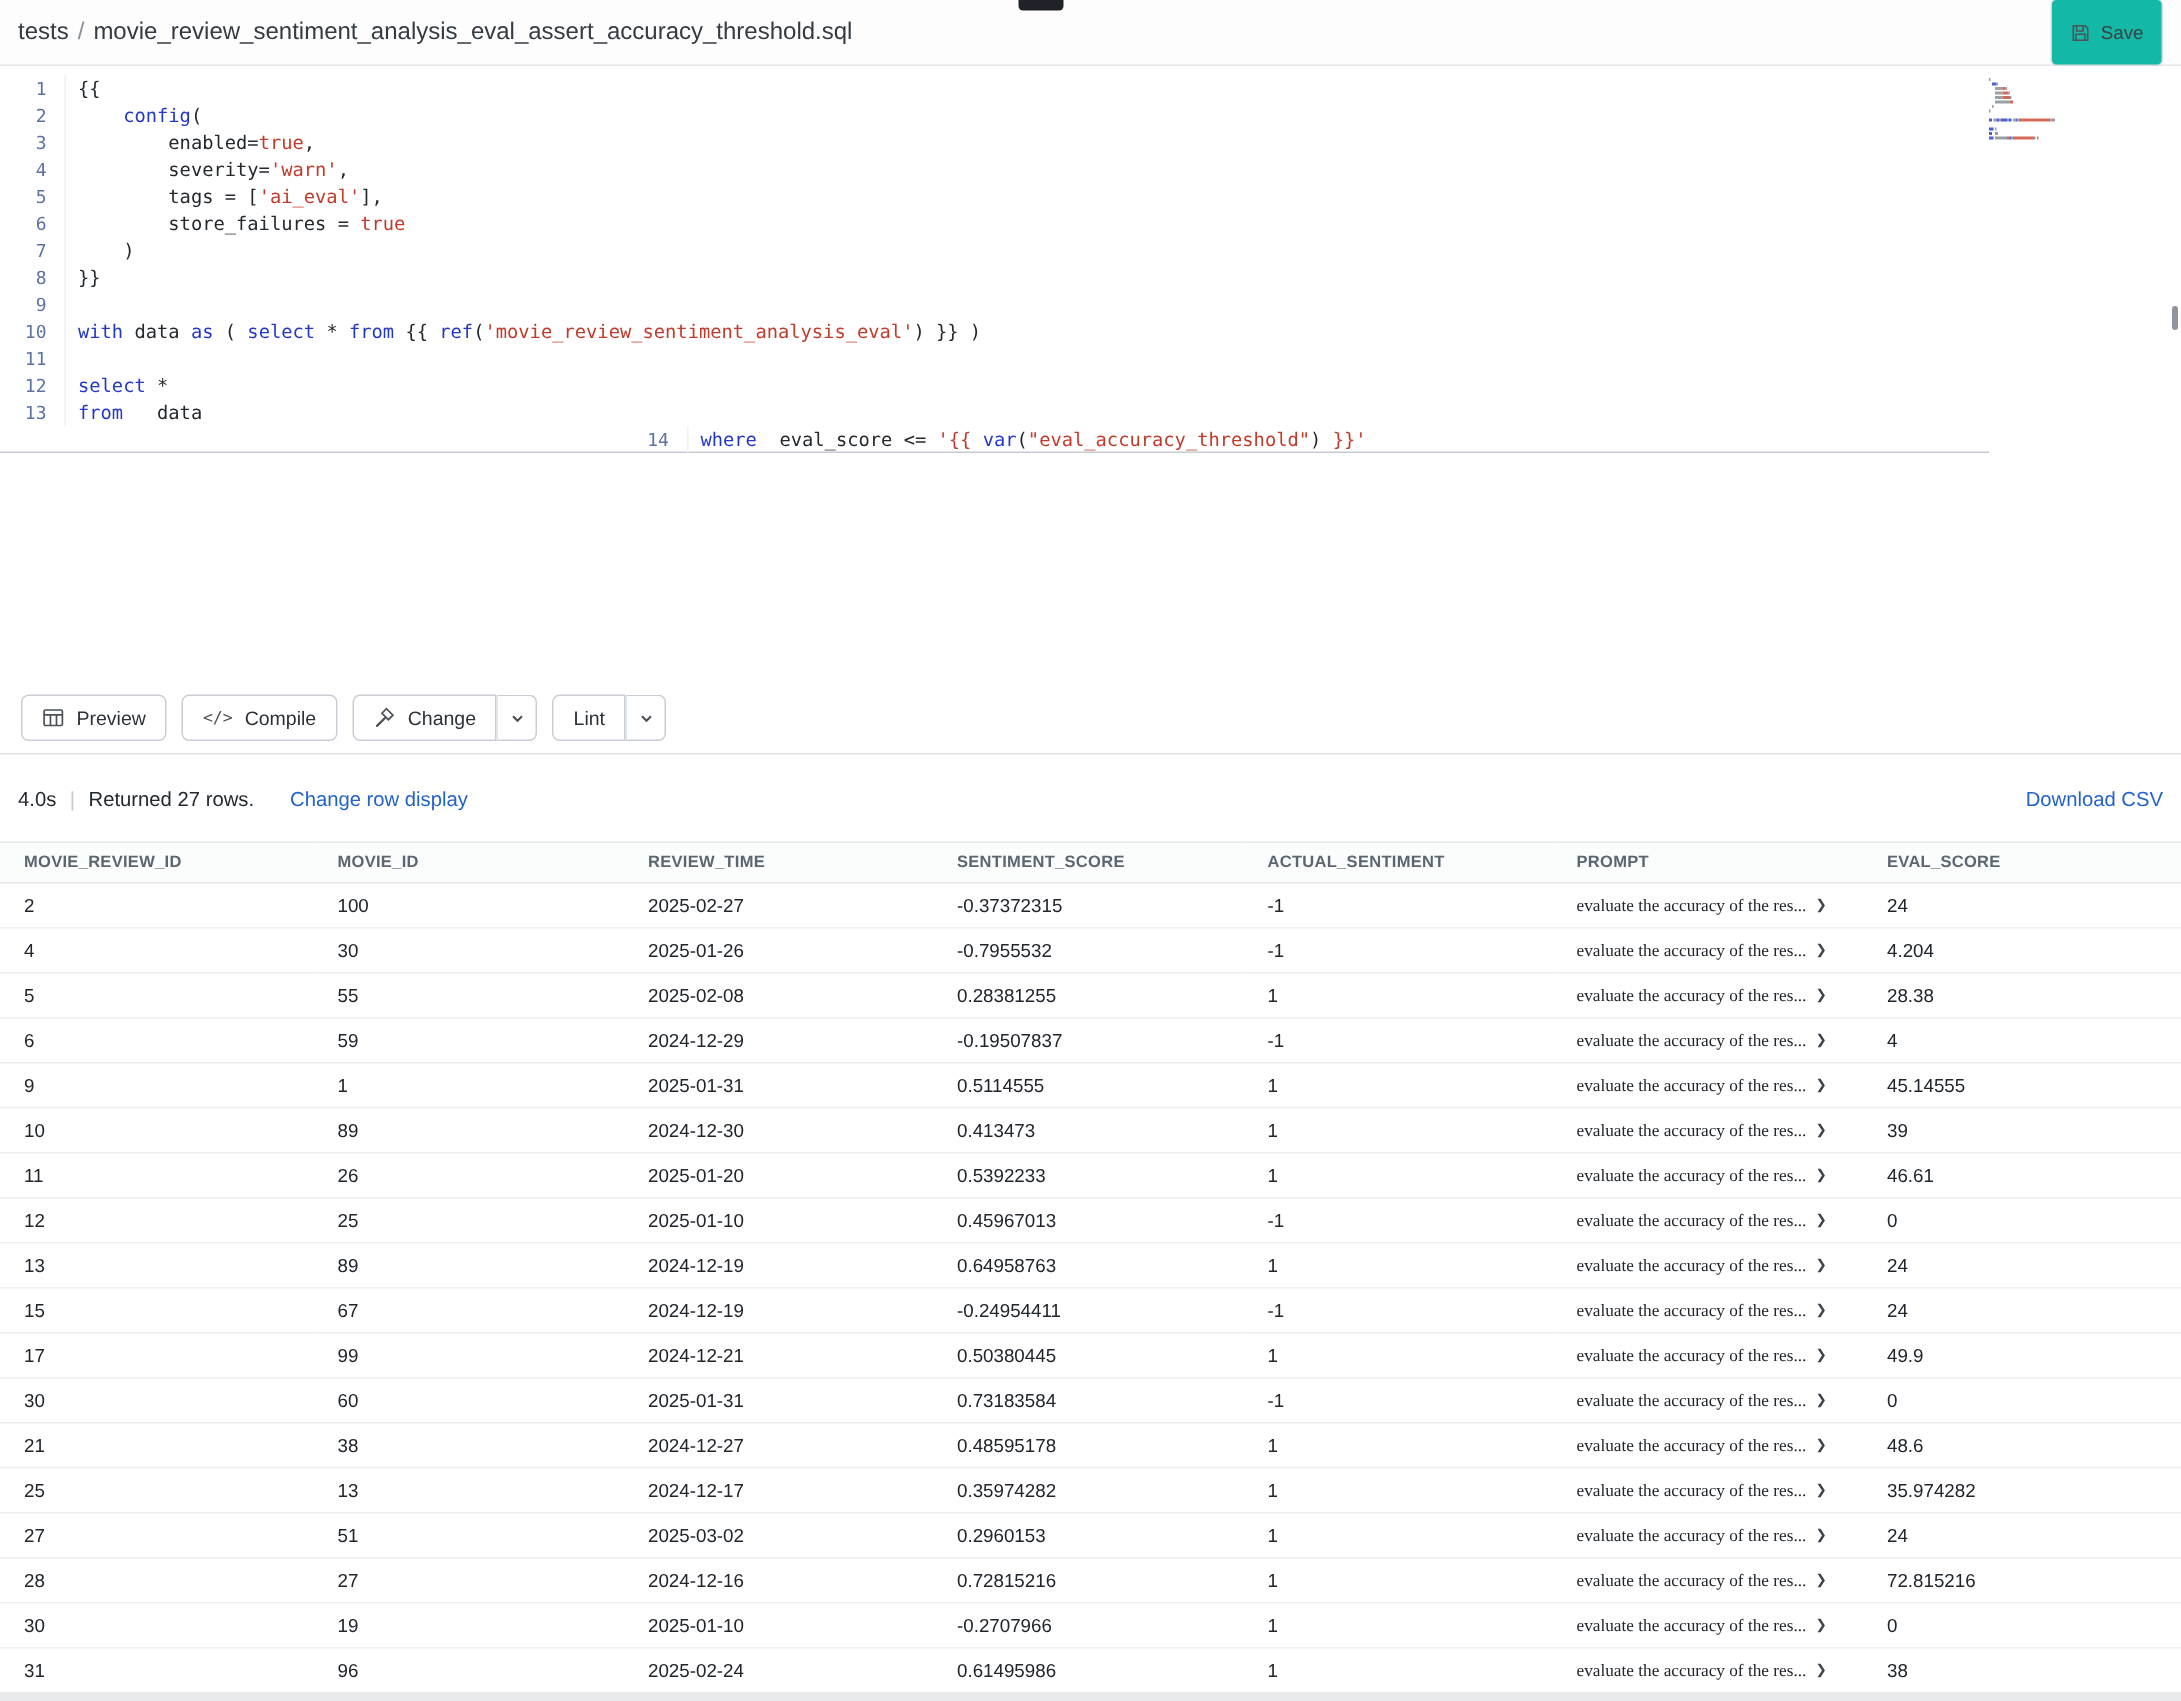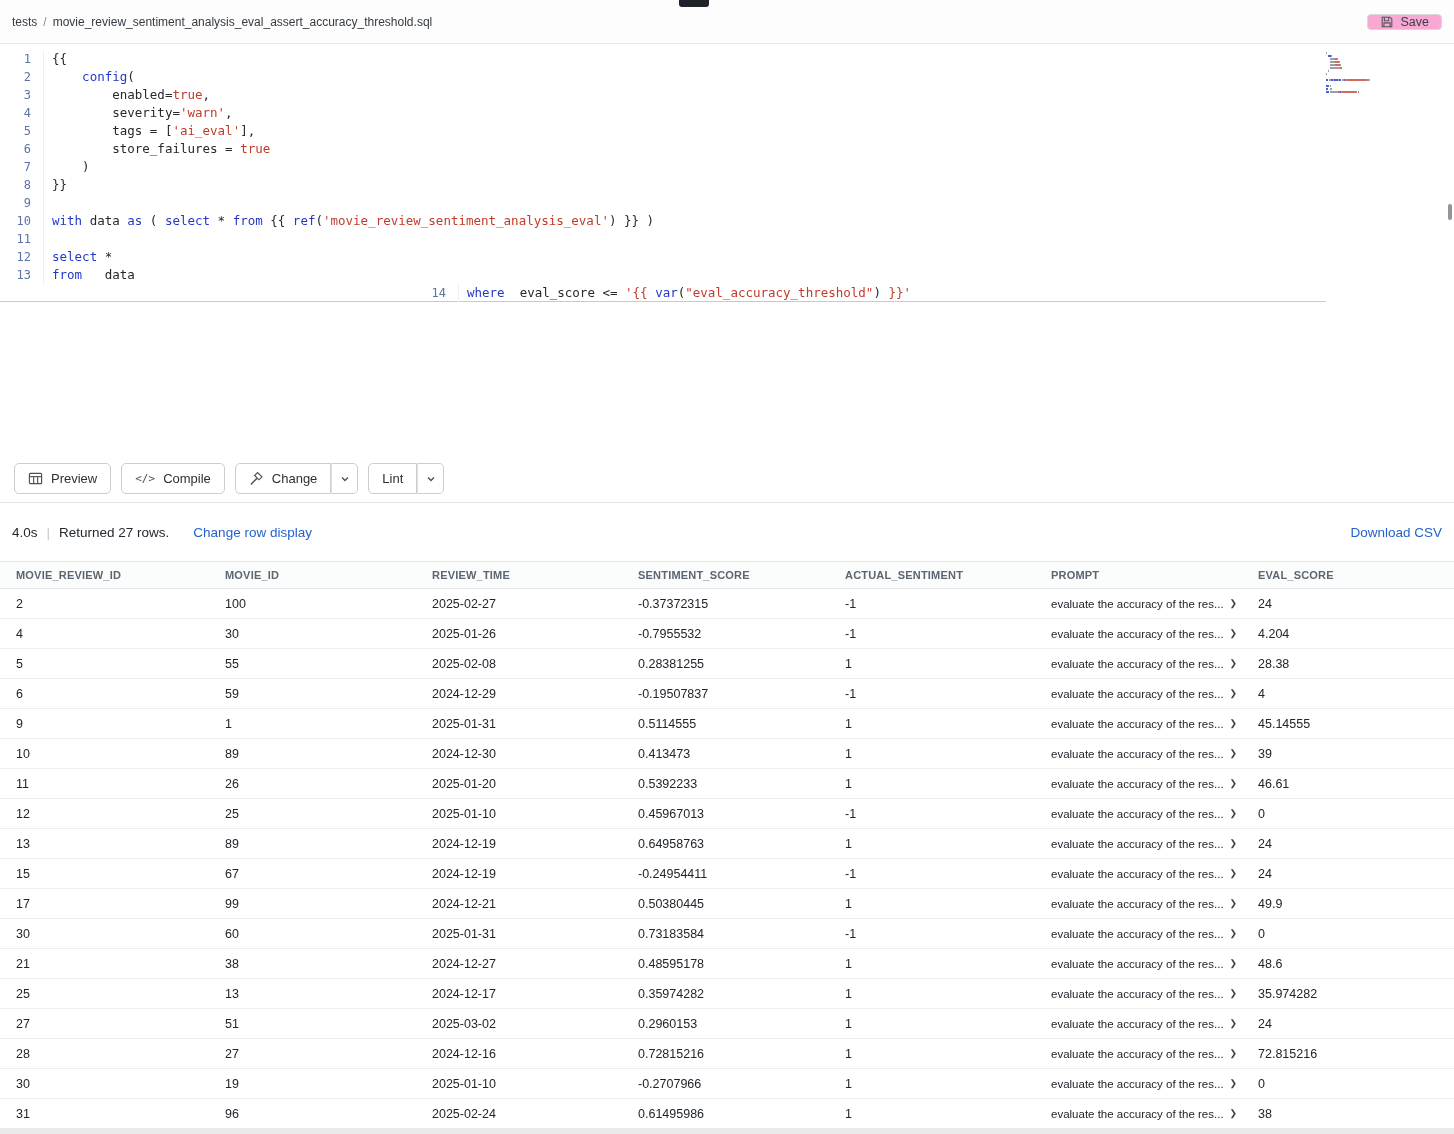--- a/index.html
+++ b/index.html
@@ -5,23 +5,23 @@
   * { box-sizing: border-box; }
   body {
     margin: 0; width: 1454px; height: 1134px; overflow: hidden;
     font-family: "Liberation Sans", sans-serif; background: #fff; color: #1c2430;
     position: relative;
   }
   
   .top-edge { position: absolute; top: 0; left: 0; right: 0; height: 1px; background: #d9dbde; }
   .drag-handle { position: absolute; top: 0; left: 679px; width: 30px; height: 7px; background: #1f2329; border-radius: 0 0 3px 3px; z-index: 5; }
   .topbar { height: 44px; border-bottom: 1px solid #e4e6e9; display: flex; align-items: center; padding: 0 12px; background: #fdfdfd; position: relative; }
-  .breadcrumb { font-size: 12px; color: #343b42; display: flex; align-items: center; gap: 6px; }
+  .breadcrumb { font-size: 16px; color: #343b42; display: flex; align-items: center; gap: 6px; }
   .crumb-sep { color: #8a9097; }
-  .save-btn { margin-left: auto; display: flex; align-items: center; gap: 7px; height: 16px; padding: 0 12px; background: #f9a8d4; border: 1px solid #d6d9dc; border-radius: 4px; font-size: 12.5px; color: #3a4046; cursor: pointer; }
+  .save-btn { margin-left: auto; display: flex; align-items: center; gap: 7px; height: 45px; padding: 0 12px; background: #14b8a6; border: 1px solid #d6d9dc; border-radius: 4px; font-size: 12.5px; color: #3a4046; cursor: pointer; }
   
   .editor { position: relative; height: 411px; background: #fff; }
   .code { padding-top: 6px; font-family: "DejaVu Sans Mono", monospace; font-size: 12.5px; line-height: 18px; }
   .cl { display: flex; height: 18px; width: 1326px; }
   .cl-u { box-shadow: inset 0 -1px 0 #c6cad0; justify-content: center; }
   .g { width: 44px; flex: none; text-align: right; padding-right: 12px; color: #5d73a6; border-right: 1px solid #eef0f2; font-size: 12px; }
   .cc { white-space: pre; padding-left: 8px; }
   .tp { color: #24292e; }
   .tk { color: #2438c8; }
   .ts { color: #c13b2a; }
@@ -49,21 +49,21 @@
   .statusbar { height: 58px; display: flex; align-items: center; padding: 0 12px; font-size: 13.5px; color: #23292f; }
   .sep { color: #c3c7cb; margin: 0 9px; }
   .link { color: #2463c9; cursor: pointer; font-size: 13.5px; text-decoration: none; }
   .change-link { margin-left: 24px; }
   .download-link { margin-left: auto; }
   
   table { width: 1454px; border-collapse: collapse; table-layout: fixed; }
   thead th { height: 27px; text-align: left; font-size: 11px; font-weight: bold; color: #5c6670; letter-spacing: 0.2px; border-top: 1px solid #e4e7ea; border-bottom: 1px solid #e4e7ea; padding: 0 6px 0 16px; background: #fbfcfc; }
   tbody td { height: 30px; border-bottom: 1px solid #eceef0; padding: 0 6px 0 16px; color: #20262c; font-size: 12.5px; white-space: nowrap; overflow: hidden; }
   .pcell { display: flex; align-items: center; gap: 6px; }
-  .ptext { font-size: 11.5px; color: #20262c; }
+  .ptext { font-size: 11.5px; color: #20262c; font-family: Liberation Serif, serif; }
   .pexp { font-size: 9px; color: #3b4248; cursor: pointer; transform: translateY(-1px); }
   .hscroll { position: absolute; left: 0; bottom: 0; width: 1454px; height: 6px; background: #e9eaeb; }
 </style>
 </head>
 <body>
 
 <div class="top-edge"></div>
 <div class="drag-handle"></div>
 
 <div class="topbar">

